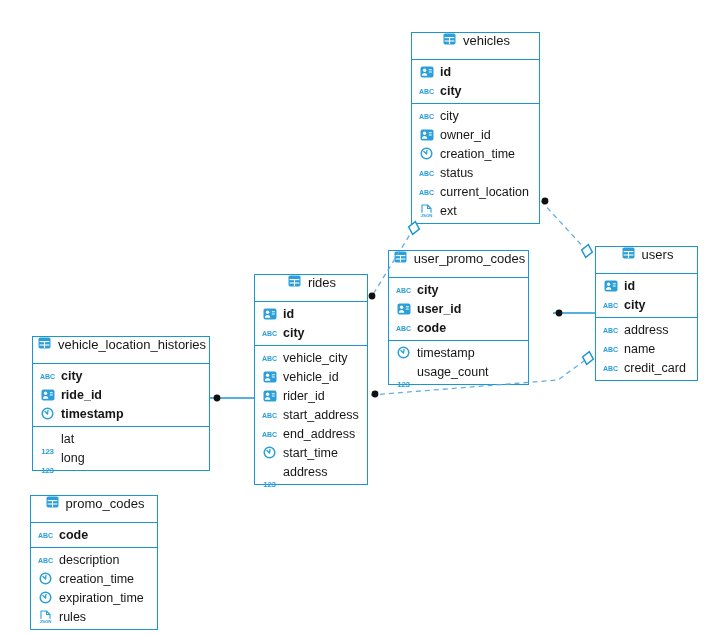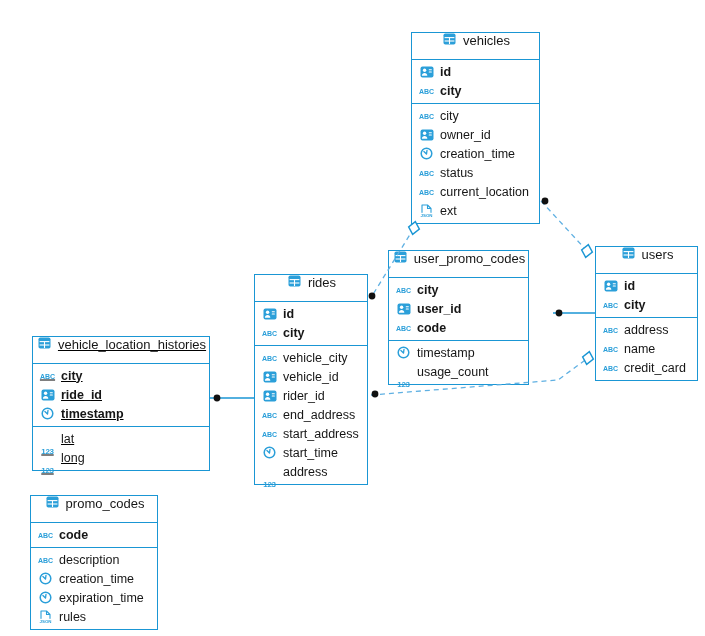--- a/index.html
+++ b/index.html
@@ -289,43 +289,43 @@
               <circle cx="4.6" cy="4.3" r="1.7" fill="#fff"></circle>
               <path d="M1.9 9.7 C1.9 7.8 3.1 6.9 4.6 6.9 C6.1 6.9 7.3 7.8 7.3 9.7 Z" fill="#fff"></path>
               <rect x="8.7" y="3.2" width="3.2" height="1.1" rx="0.5" fill="#fff"></rect>
               <rect x="8.7" y="5.4" width="3.2" height="1.1" rx="0.5" fill="#fff"></rect>
             </svg>
           </span>
           <span class="fname">rider_id</span>
         </div>
         <div class="row">
           <span class="cicon txticon">ABC</span>
+          <span class="fname">start_address</span>
+        </div>
+        <div class="row">
+          <span class="cicon txticon">ABC</span>
           <span class="fname">end_address</span>
-        </div>
-        <div class="row">
-          <span class="cicon txticon">ABC</span>
-          <span class="fname">start_address</span>
         </div>
         <div class="row">
           <span class="cicon">
             <svg width="13" height="13" viewBox="0 0 13 13">
               <circle cx="6.5" cy="6.5" r="5.3" fill="none" stroke="#2b9fd9" stroke-width="1.5"></circle>
               <path d="M6.5 6.9 L3.9 4.5" stroke="#2b9fd9" stroke-width="1.3" stroke-linecap="round"></path>
               <path d="M6.5 6.9 L7 3.4" stroke="#2b9fd9" stroke-width="1.3" stroke-linecap="round"></path>
             </svg>
           </span>
           <span class="fname">start_time</span>
         </div>
         <div class="row">
           <span class="cicon txticon numicon">123</span>
           <span class="fname">address</span>
         </div>
       </div>
     </div>
-    <div class="entity" style="left: 32px; top: 336px; width: 178px; text-decoration: underline;">
+    <div class="entity" style="left: 32px; top: 336px; width: 178px;">
       <div class="entity-header">
         <span class="cicon">
           <svg width="13" height="12" viewBox="0 0 13 12">
             <rect x="0.5" y="0.5" width="12" height="11" rx="1.8" fill="#2b9fd9"></rect>
             <line x1="1.6" y1="4.6" x2="11.4" y2="4.6" stroke="#fff" stroke-width="1.1"></line>
             <line x1="1.6" y1="8" x2="11.4" y2="8" stroke="#fff" stroke-width="1.1"></line>
             <line x1="6.5" y1="4.6" x2="6.5" y2="11" stroke="#fff" stroke-width="1.1"></line>
           </svg>
         </span>
         <span>vehicle_location_histories</span>

